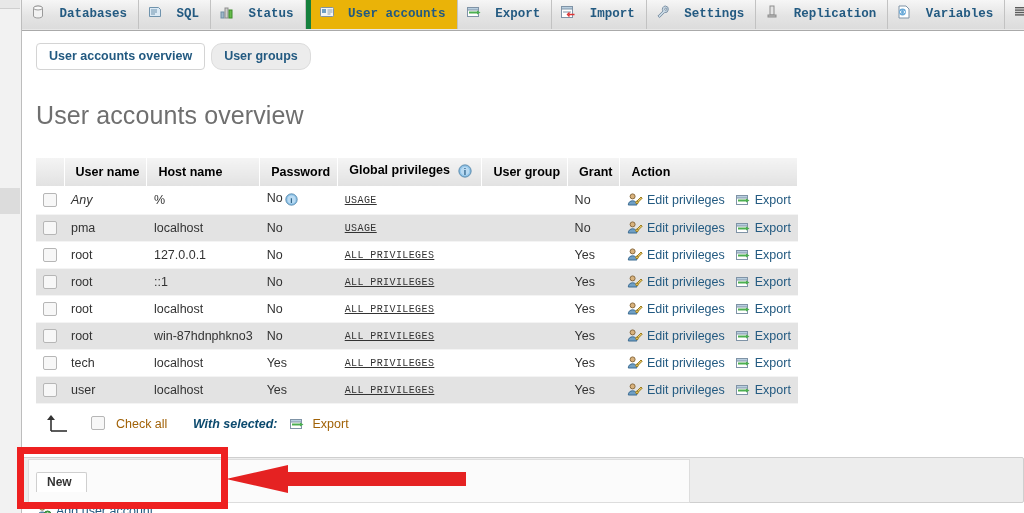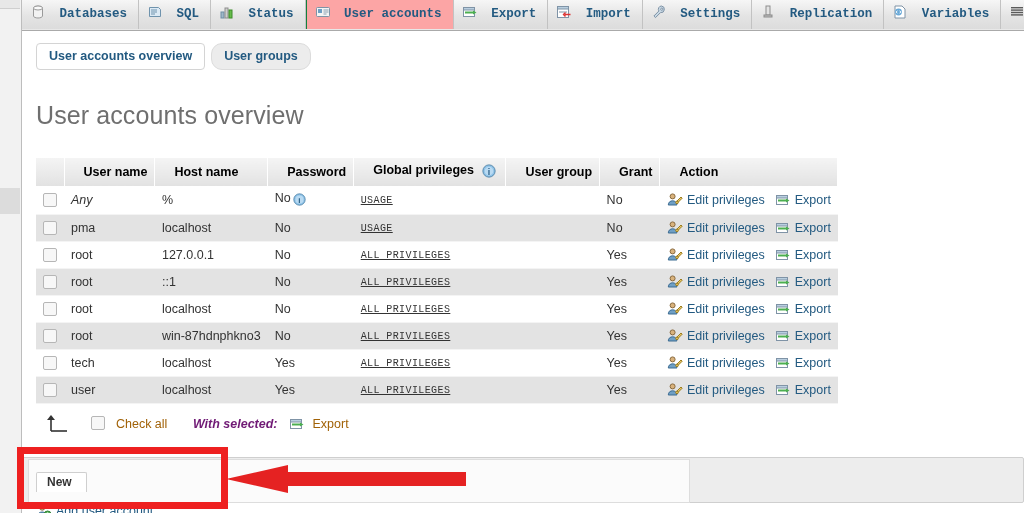--- a/index.html
+++ b/index.html
@@ -49,24 +49,24 @@
     background:linear-gradient(to bottom,#f6f6f6 0%,#e4e4e4 55%,#dcdcdc 100%);
     border-right:1px solid #c2c2c2;
     font-size:12.5px;
     font-weight:bold;
     color:#235a81;
     vertical-align:top;
     box-sizing:border-box;
     font-family:Liberation Mono, monospace;
   }
   #topnav .tab.active{
-    background:#fca5a5;
+    background:#eab308;
     color:#235a81;
     border-right:1px solid #c2c2c2;
-    border-left:1px solid #15803d;
+    border-left:5px solid #15803d;
   }
   #topnav .tab .ic{
     display:inline-block;width:16px;height:16px;
     vertical-align:-3px;margin-right:6px;
   }
   #topnav .tab .lbl{display:inline-block;vertical-align:top;}
 
   
   #subtabs{
     padding:12px 10px 0 14px;
@@ -104,21 +104,21 @@
     margin:28px 0 0 14px;
     border-collapse:collapse;
     font-size:12.5px;
     width:708px;
   }
   #users-table th{
     background:linear-gradient(to bottom,#f4f4f4 0%,#e2e2e2 100%);
     color:#000;
     font-weight:bold;
     text-align:left;
-    padding:5px 7px 6px 19px;
+    padding:5px 7px 6px 11px;
     border-right:1px solid #fff;
     font-size:12.5px;
     white-space:nowrap;
   }
   #users-table th.cbcol{width:26px;}
   #users-table td{
     padding:5px 7px;
     color:#333;
     white-space:nowrap;
     vertical-align:middle;
@@ -148,21 +148,21 @@
     margin:10px 0 0 22px;
     font-size:12.5px;
     color:#333;
     height:26px;
   }
   #withsel .arrowup{
     display:inline-block;width:30px;height:18px;vertical-align:-4px;margin-right:14px;
   }
   #withsel .chk{margin-right:7px;}
   #withsel a{color:#a16207;text-decoration:none;}
-  #withsel .ws-label{font-style:italic;font-weight:bold;margin:0 8px 0 22px;color:#701a75;text-align:right;}
+  #withsel .ws-label{font-style:italic;font-weight:bold;margin:0 8px 0 22px;color:#0c4a6e;text-align:right;}
 
   
   #new-panel{
     position:absolute;left:22px;top:457px;width:1002px;height:46px;
     box-sizing:border-box;
     background:#ededed;
     border:1px solid #cfcfcf;
     border-radius:2px;
   }
   #new-legend{

